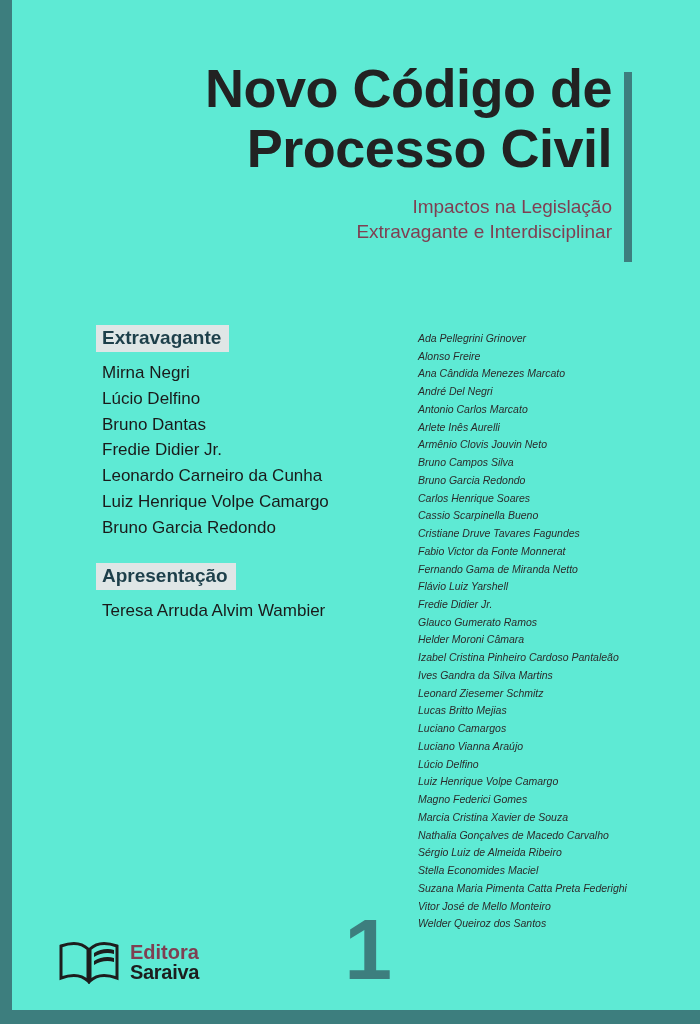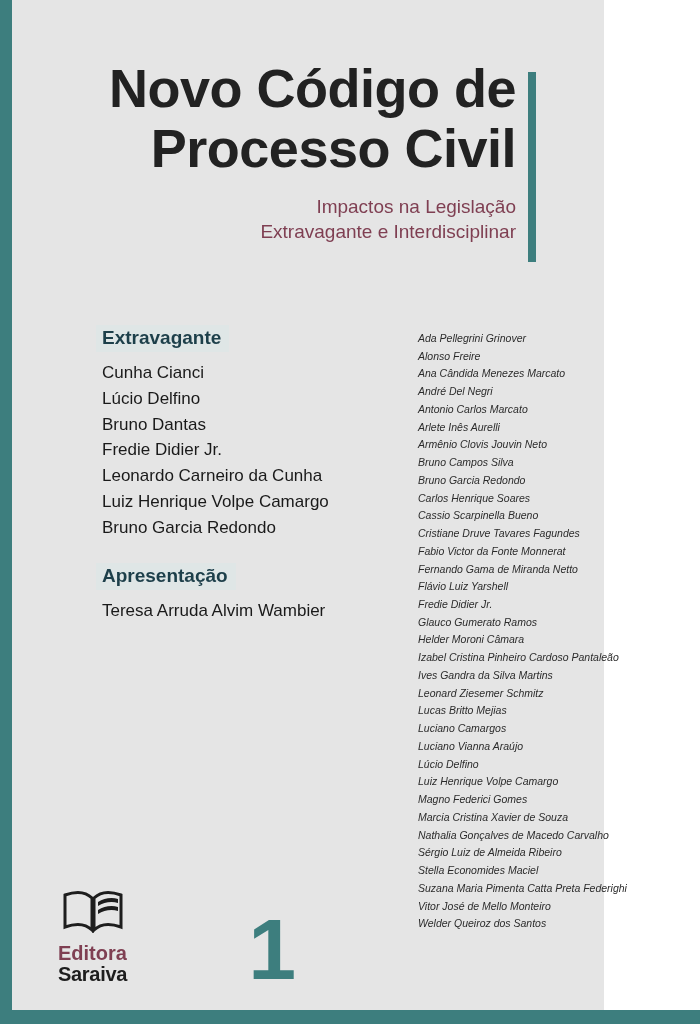--- a/index.html
+++ b/index.html
@@ -8,23 +8,23 @@
   }
   body {
     width: 700px;
     height: 1024px;
     background: #ffffff;
     font-family: "Liberation Sans", sans-serif;
     overflow: hidden;
   }
   .cover {
     position: relative;
-    width: 604px;
+    width: 700px;
     height: 1024px;
-    background: #e5e5e5;
+    background: #5eead4;
     box-sizing: border-box;
   }
   
   .left-bar {
     position: absolute;
     left: 0;
     top: 0;
     width: 12px;
     height: 1024px;
     background: #3d7e7e;
@@ -133,21 +133,20 @@
   }
 
   
   .logo {
     position: absolute;
     left: 58px;
     bottom: 40px;
     display: flex;
     align-items: center;
     gap: 10px;
-    flex-direction: column;
   }
   .logo-mark {
     width: 62px;
     height: 44px;
   }
   .logo-text {
     line-height: 1.02;
   }
   .logo-editora {
     font-size: 20px;
@@ -175,21 +174,21 @@
     <div class="title-line">Processo Civil</div>
     <div class="subtitle">
       <div>Impactos na Legislação</div>
       <div>Extravagante e Interdisciplinar</div>
     </div>
   </div>
 
   <div class="left-col">
     <div class="section-label">Extravagante</div>
     <ul class="name-list">
-      <li>Cunha Cianci</li>
+      <li>Mirna Negri</li>
       <li>Lúcio Delfino</li>
       <li>Bruno Dantas</li>
       <li>Fredie Didier Jr.</li>
       <li>Leonardo Carneiro da Cunha</li>
       <li>Luiz Henrique Volpe Camargo</li>
       <li>Bruno Garcia Redondo</li>
     </ul>
 
     <div class="apresentacao-block">
       <div class="section-label">Apresentação</div>

